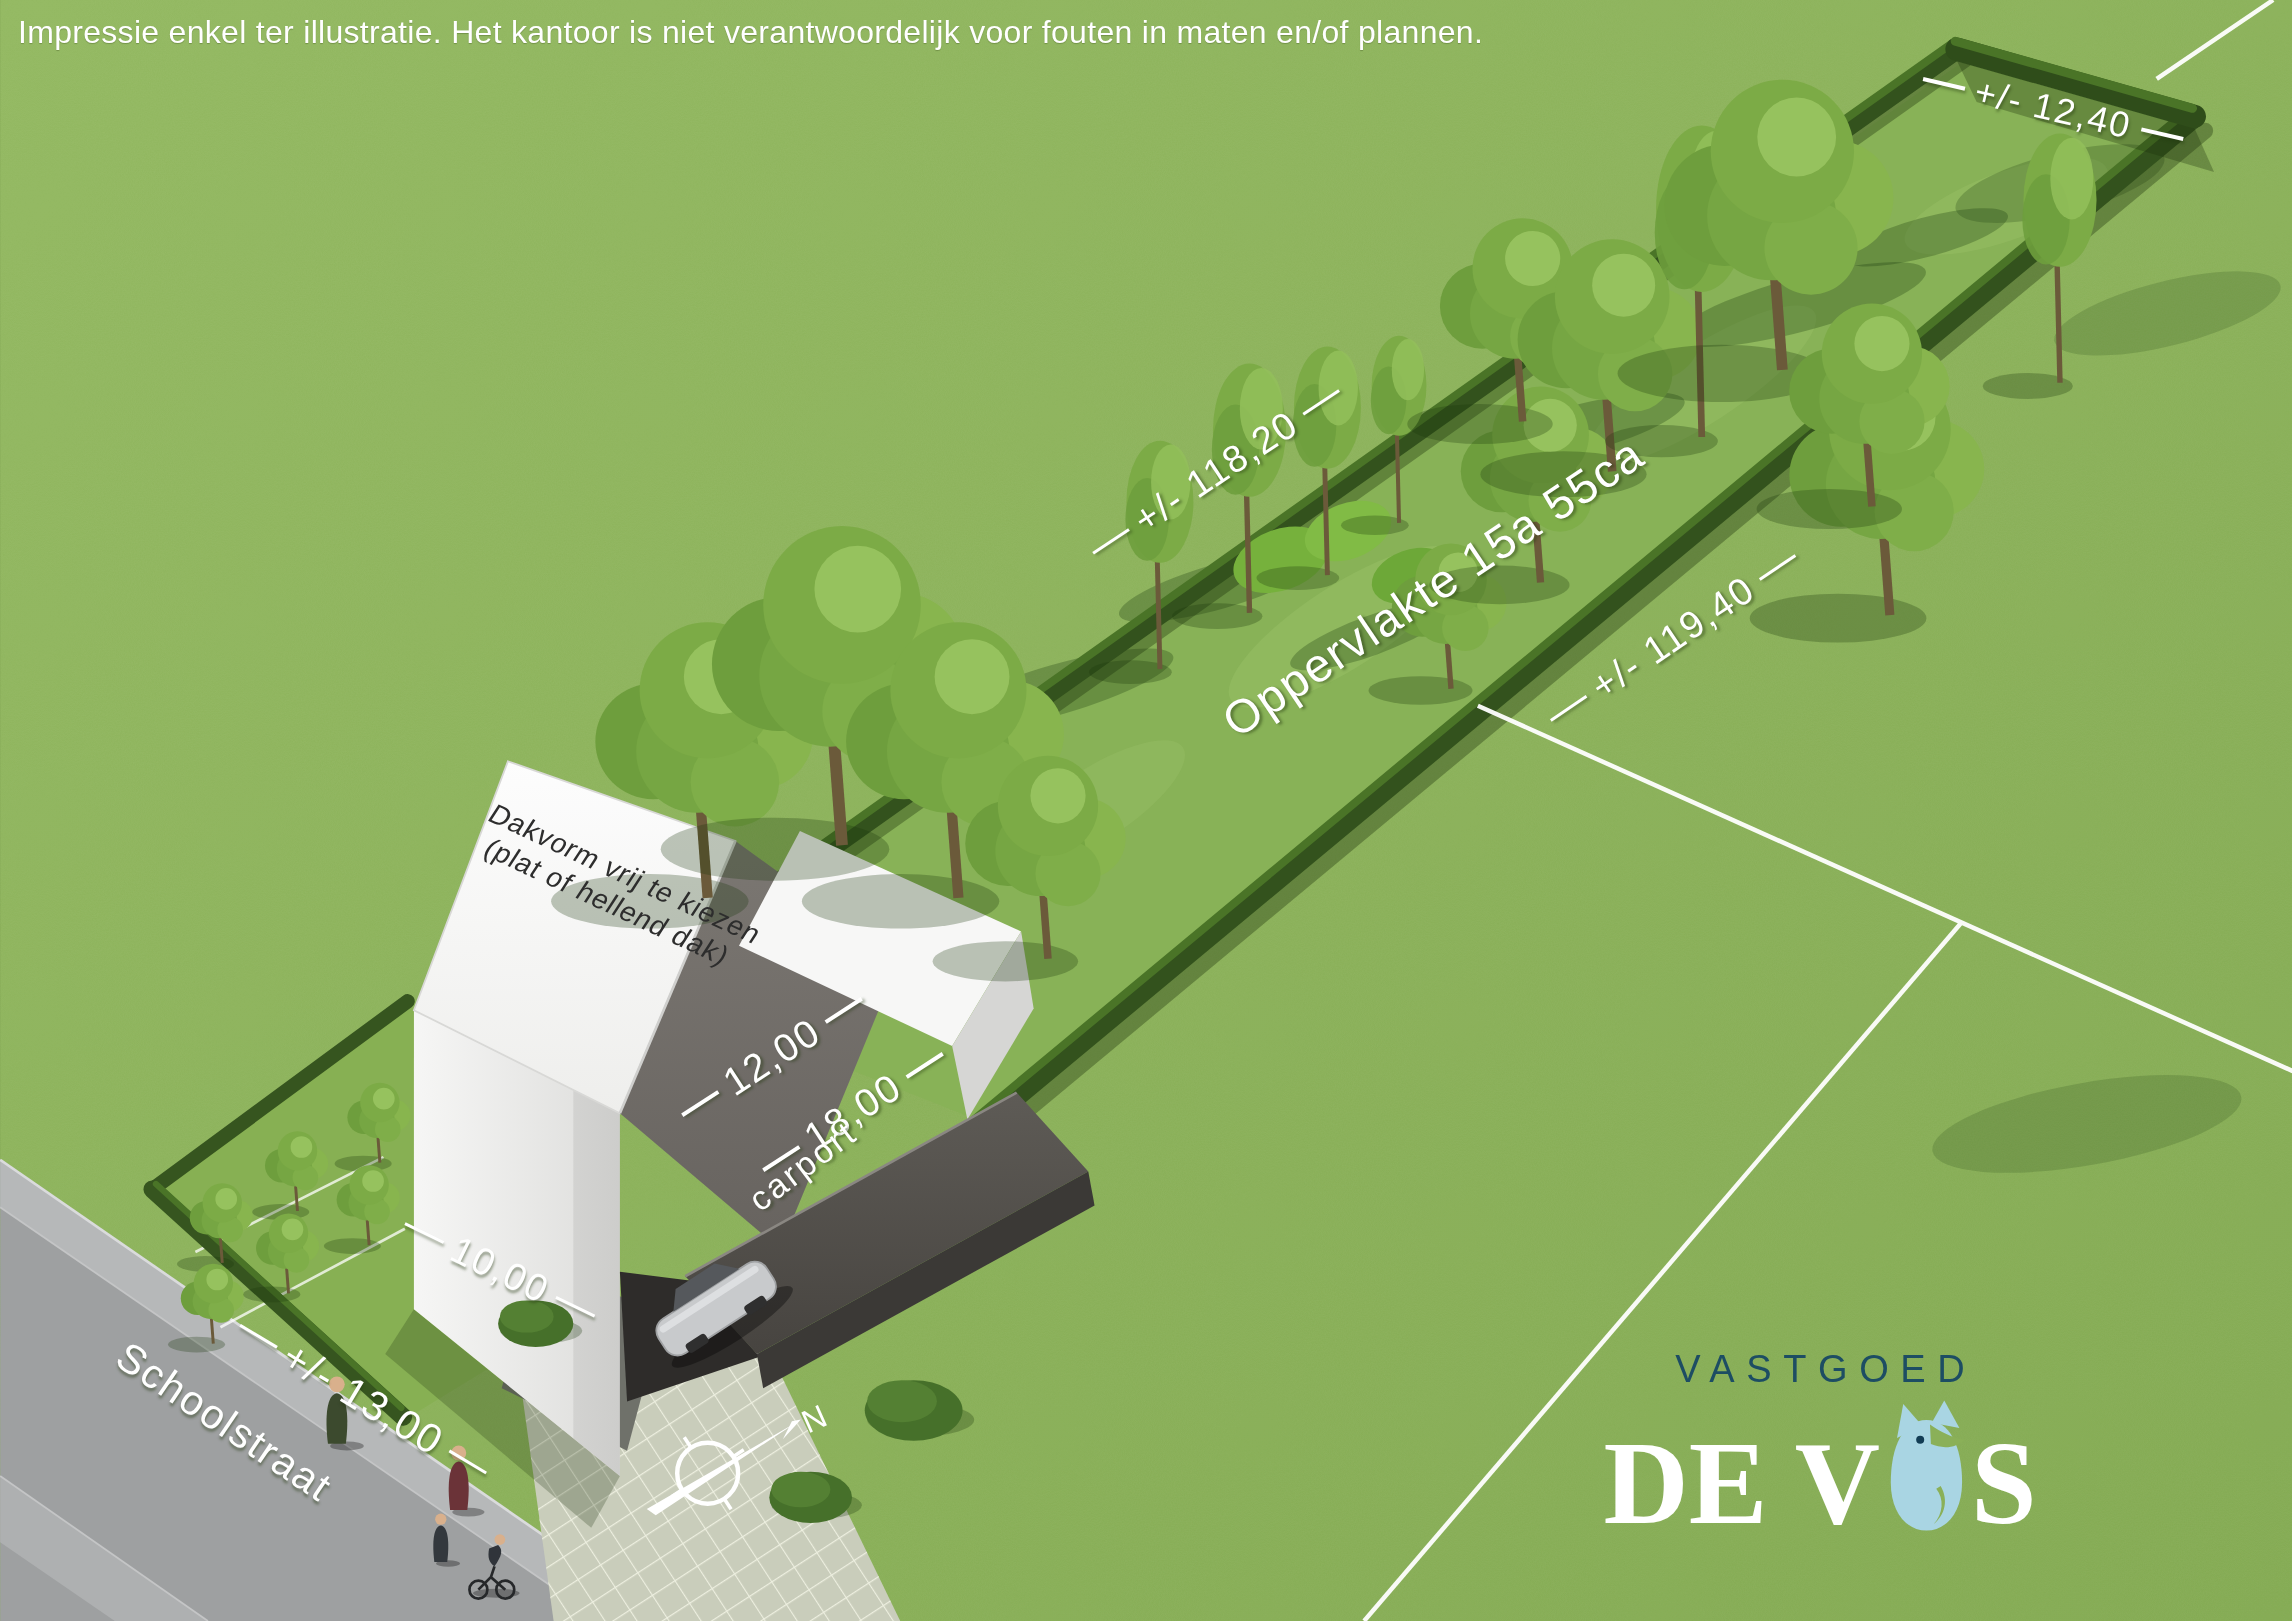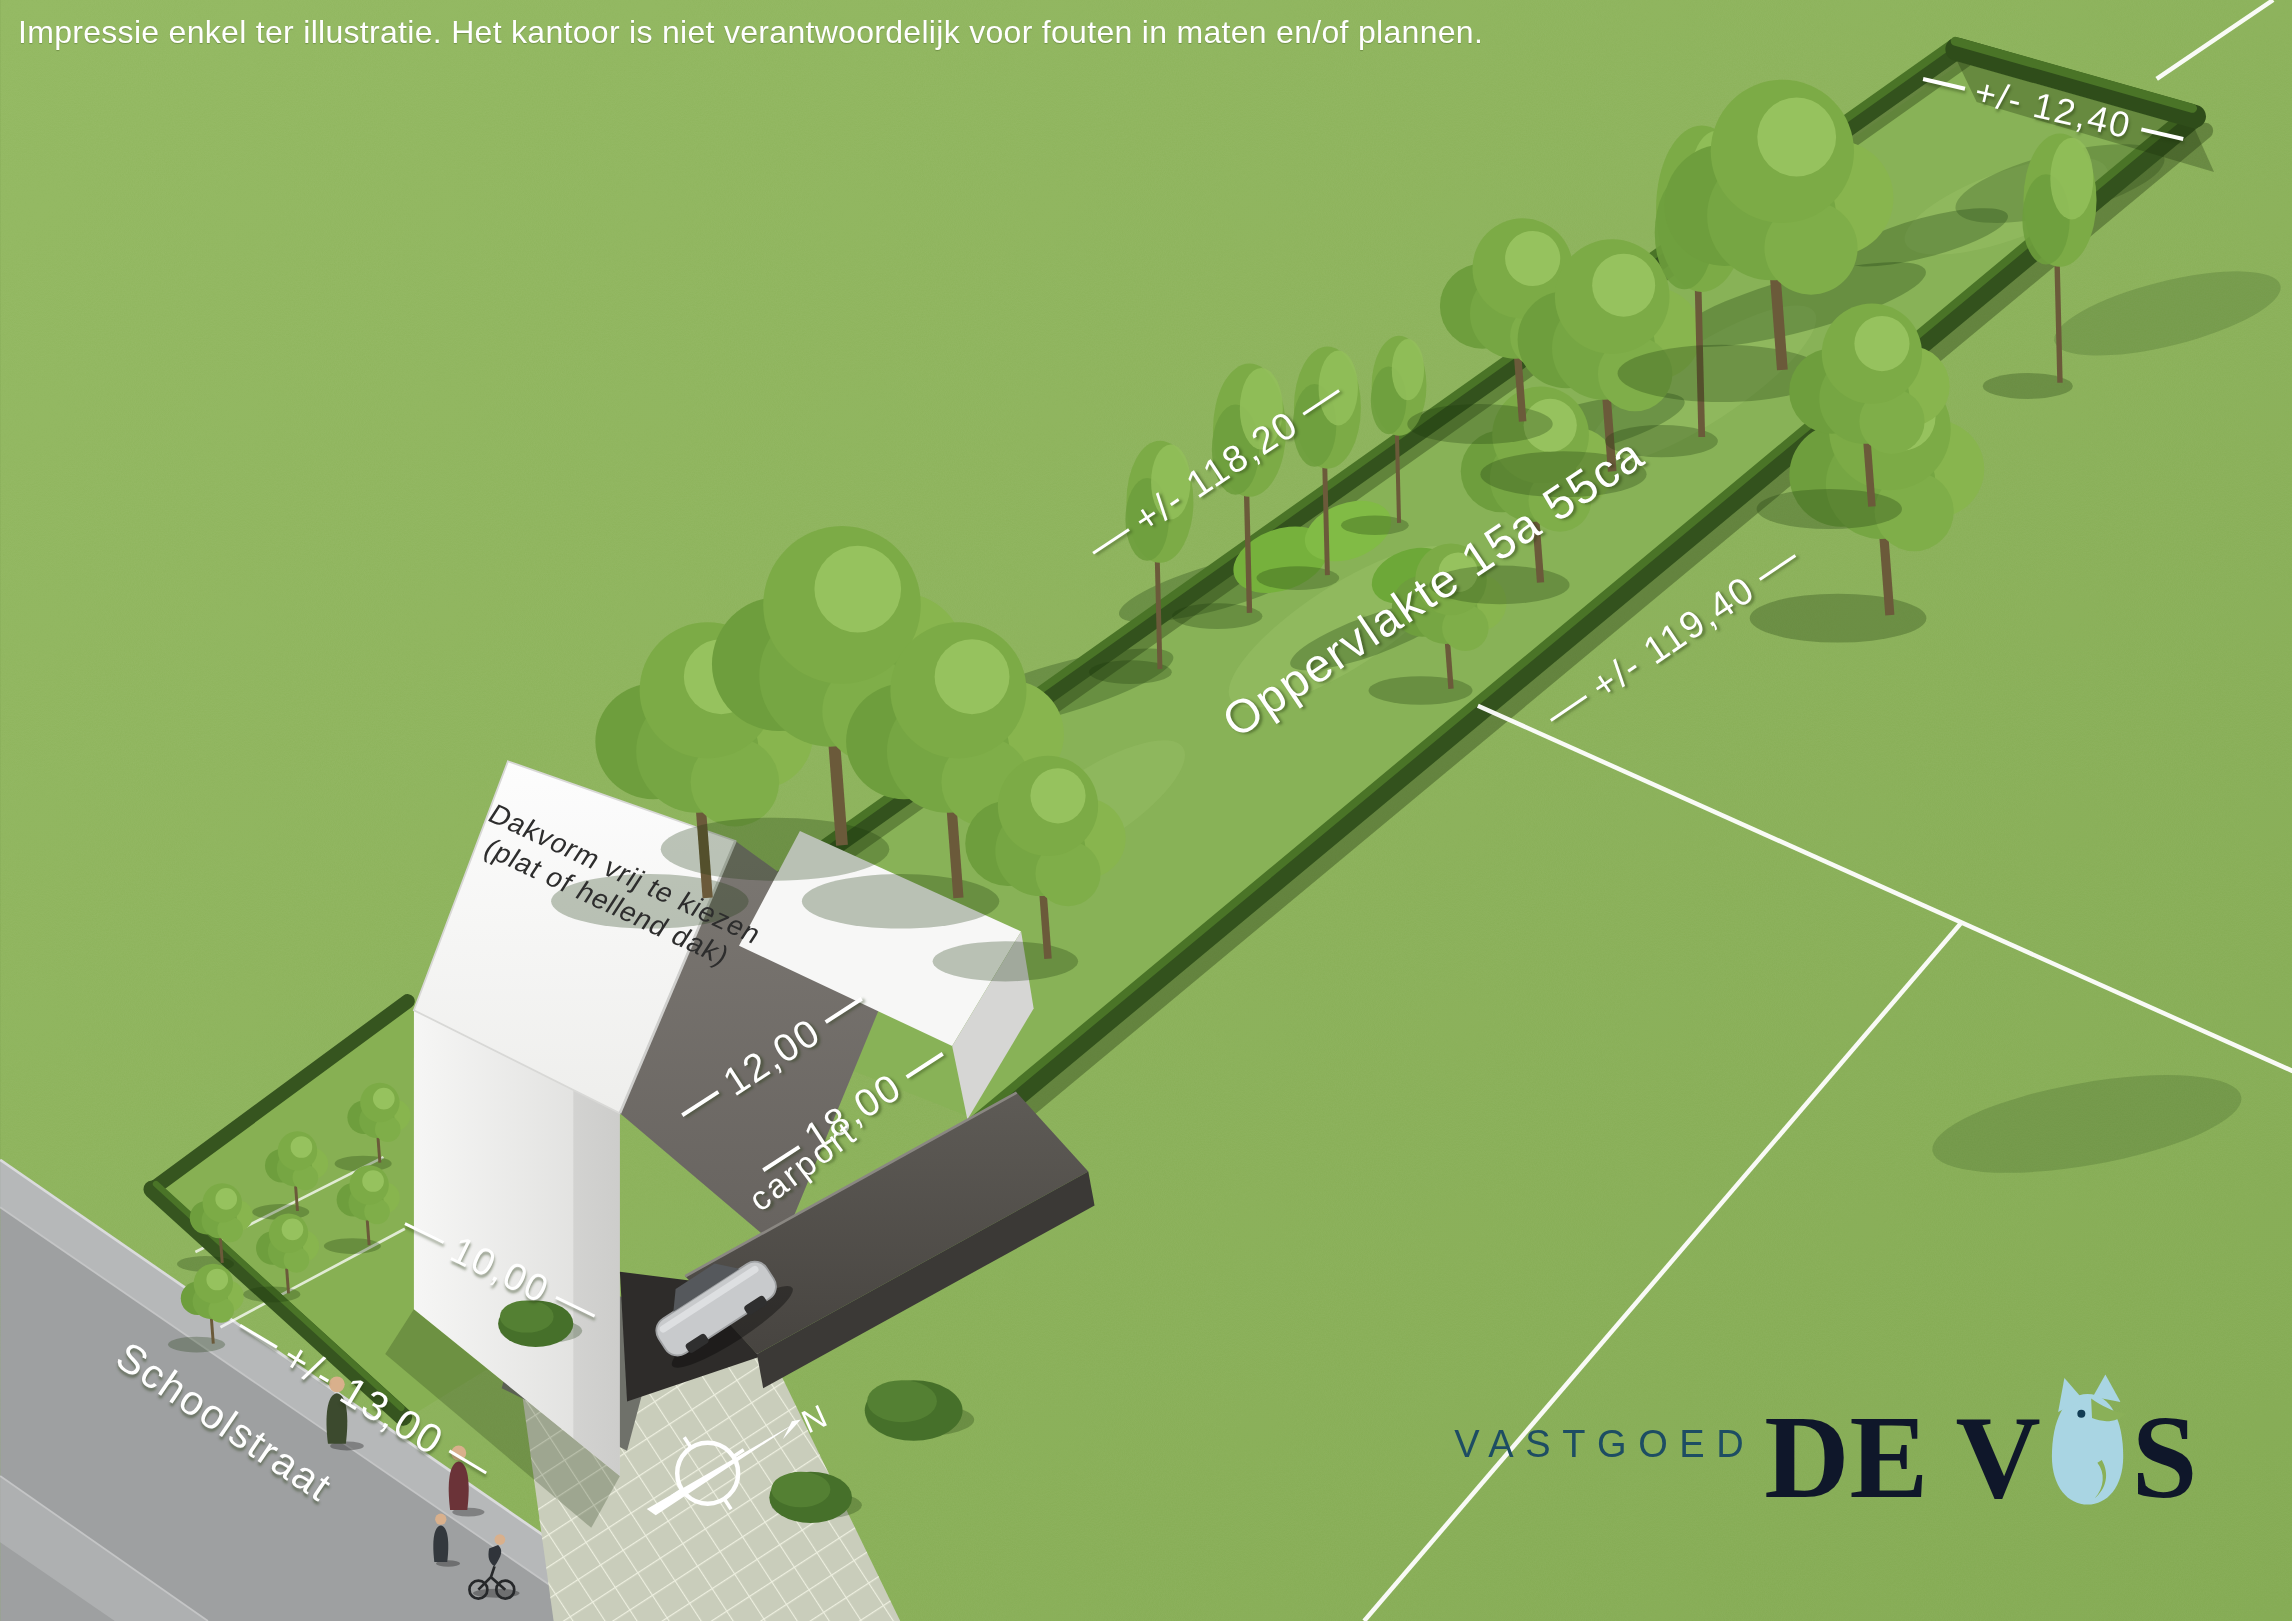--- a/index.html
+++ b/index.html
@@ -8,24 +8,24 @@
   .scene svg.base{position:absolute;left:0;top:0;}
   .overlay{position:absolute;white-space:nowrap;}
   .dim{display:flex;align-items:center;gap:10.7px;color:#fff;
        text-shadow:1.8px 2.7px 2.7px rgba(35,55,15,.45);letter-spacing:1.8px;}
   .dim .dash{width:43px;height:3.6px;background:#fff;flex:0 0 auto;
              box-shadow:1.8px 2.7px 2.7px rgba(35,55,15,.35);}
   .plain{color:#fff;text-shadow:1.8px 2.7px 2.7px rgba(35,55,15,.45);letter-spacing:1.8px;}
   .roofnote{color:#2d2d2d;text-align:center;line-height:1.18;letter-spacing:0.9px;}
   .disclaimer{color:#ffffff;font-size:32px;letter-spacing:0.3px;
               text-shadow:0 0.9px 0.9px rgba(60,80,30,.35);}
-  .logo{display:flex;flex-direction:row;align-items:center;gap:9px;justify-content:center;}
+  .logo{display:flex;flex-direction:column;align-items:center;gap:9px;justify-content:center;}
   .logo-top{font-size:38px;letter-spacing:11.6px;color:#1d4d63;font-weight:500;
             padding-left:11.6px;}
-  .logo-main{display:flex;align-items:flex-end;color:#0f172a;
+  .logo-main{display:flex;align-items:flex-end;color:#ffffff;
              font-family:"Liberation Serif",serif;font-weight:bold;font-size:118px;
              line-height:.95;}
   .logo-main svg{margin:0 3.6px 7.2px 5.4px;}
 </style>
 </head>
 <body>
 
 <div class="scene">
 
 <svg class="base" width="2293" height="1621" viewBox="0 0 2560 1810">

